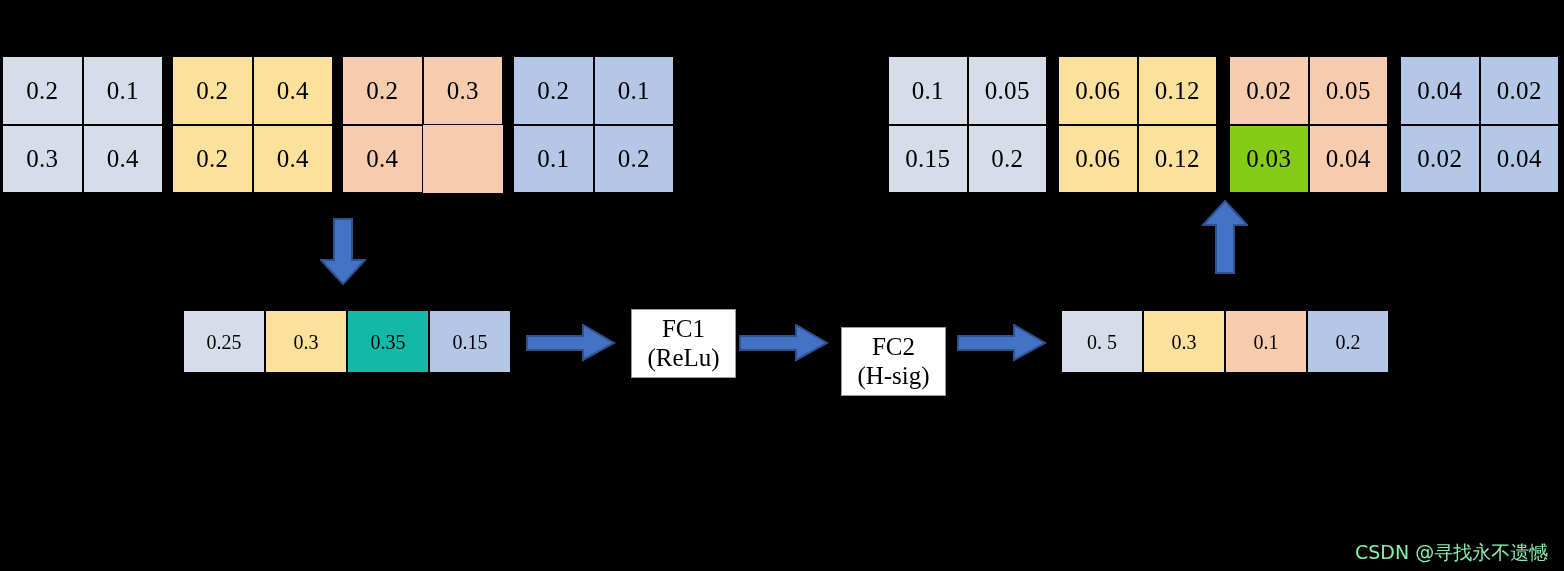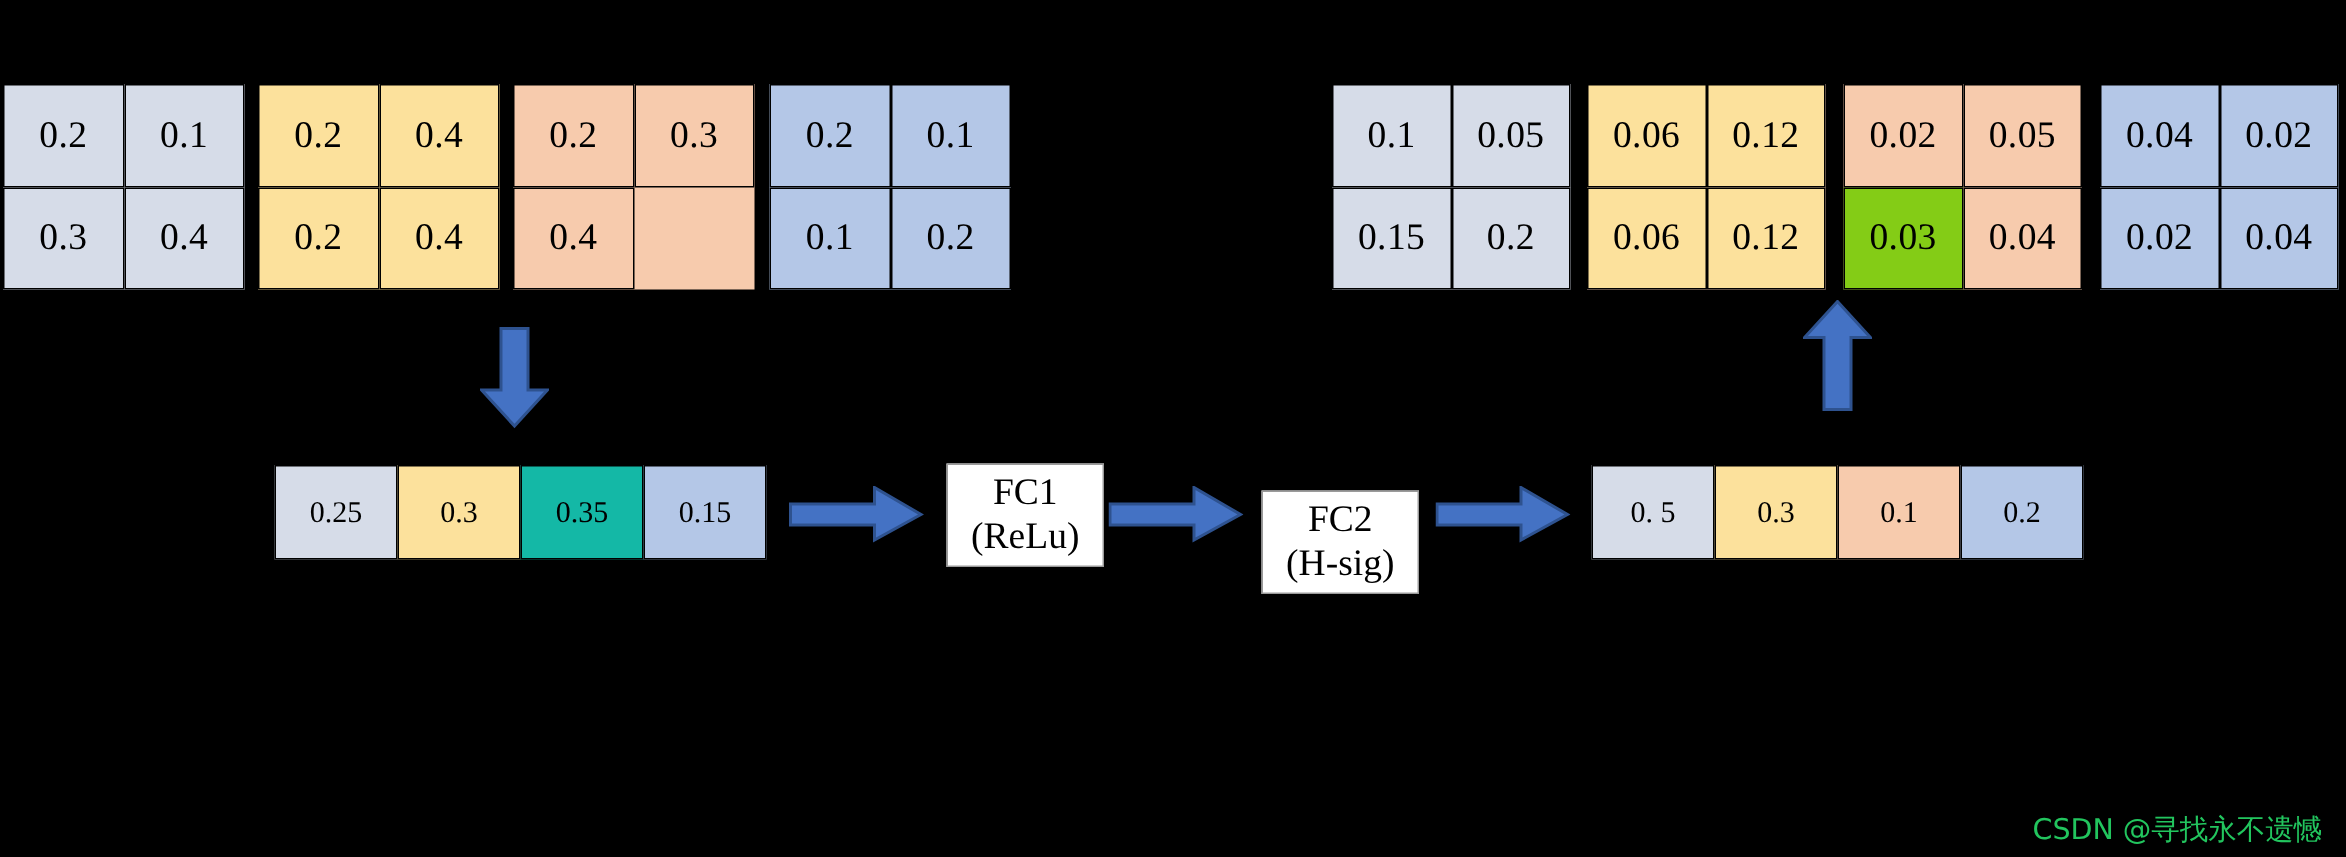--- a/index.html
+++ b/index.html
@@ -69,21 +69,21 @@
     line-height: 1.15;
   }
   
   .arrow {
     position: absolute;
   }
   .arrow svg { display: block; }
   
   .watermark {
     position: absolute;
-    color: #22c55e;
+    color: #86efac;
     font-size: 19px;
     font-family: "DejaVu Sans", "Liberation Sans", sans-serif;
     white-space: nowrap;
   }
 </style>
 </head>
 <body>
 
 <div class="stage">
 

